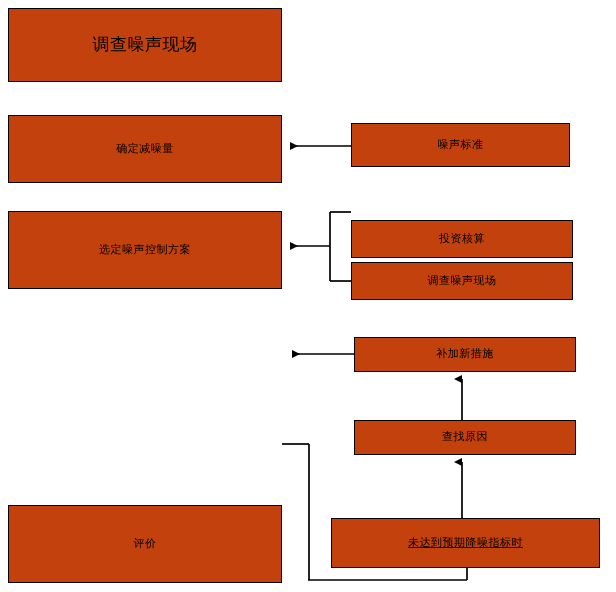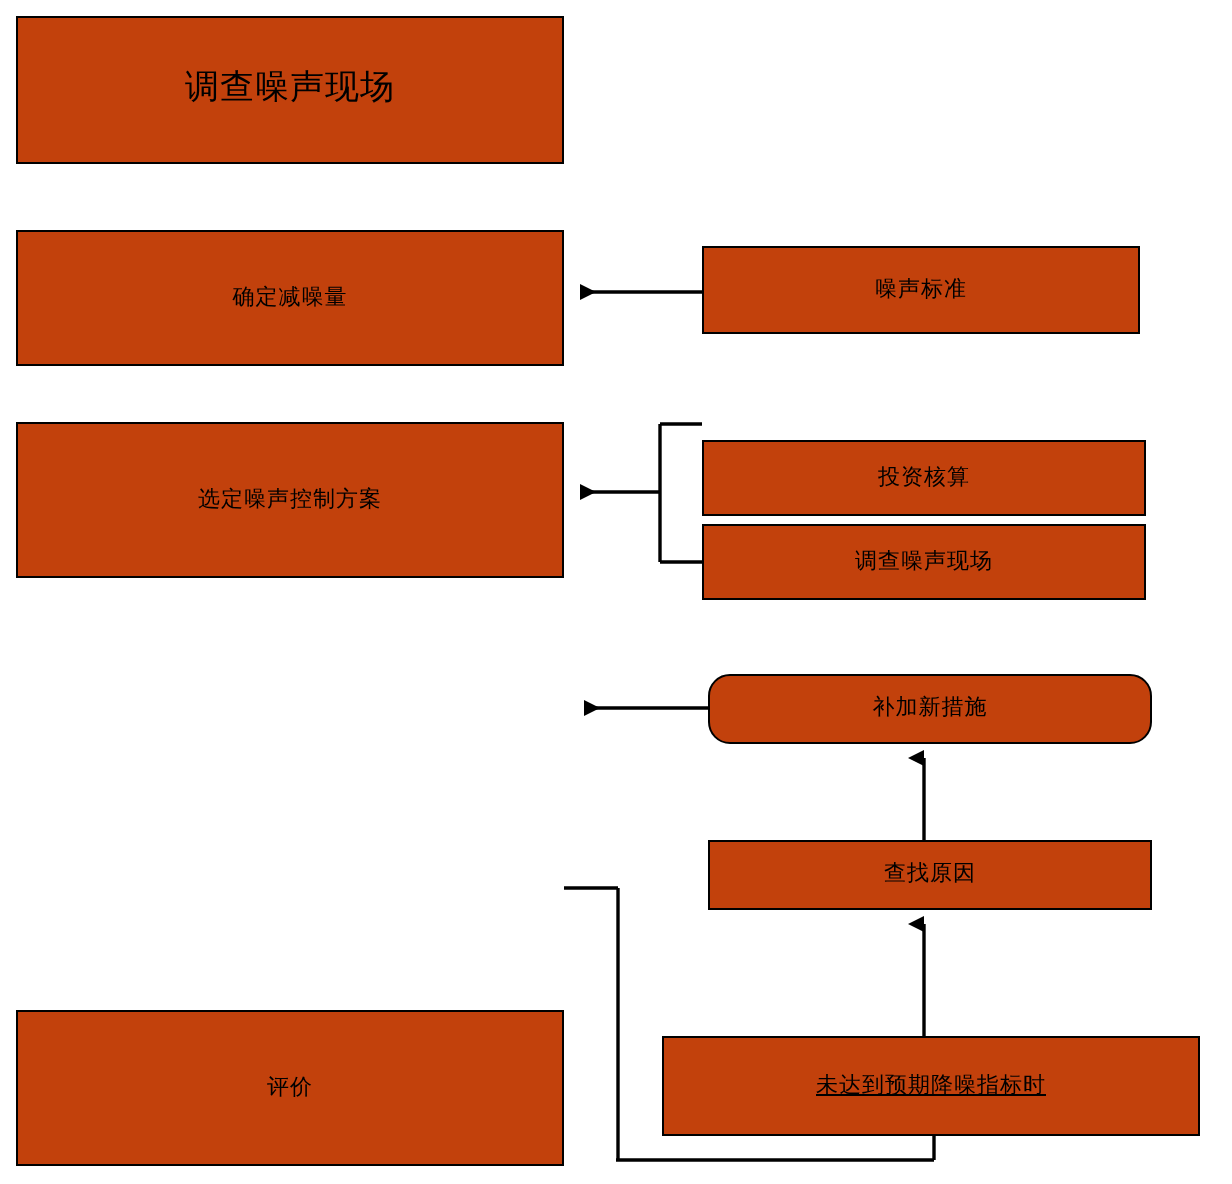--- a/index.html
+++ b/index.html
@@ -110,21 +110,21 @@
 
   <div class="node" style="left:351px; top:200px; width:222px; height:38px;margin-top:20px;">
     <span class="label">投资核算</span>
   </div>
 
   <div class="node" style="left:351px; top:262px; width:222px; height:38px;">
     <span class="label">调查噪声现场</span>
   </div>
 
 
-  <div class="node" style="left:354px; top:337px; width:222px; height:35px;border-radius:11px;">
+  <div class="node" style="left:354px; top:337px; width:222px; height:35px;">
     <span class="label">补加新措施</span>
   </div>
 
 
   <div class="node" style="left:354px; top:420px; width:222px; height:35px;">
     <span class="label">查找原因</span>
   </div>
 
   <div class="node" style="left:8px; top:505px; width:274px; height:78px;">
     <span class="label">评价</span>

